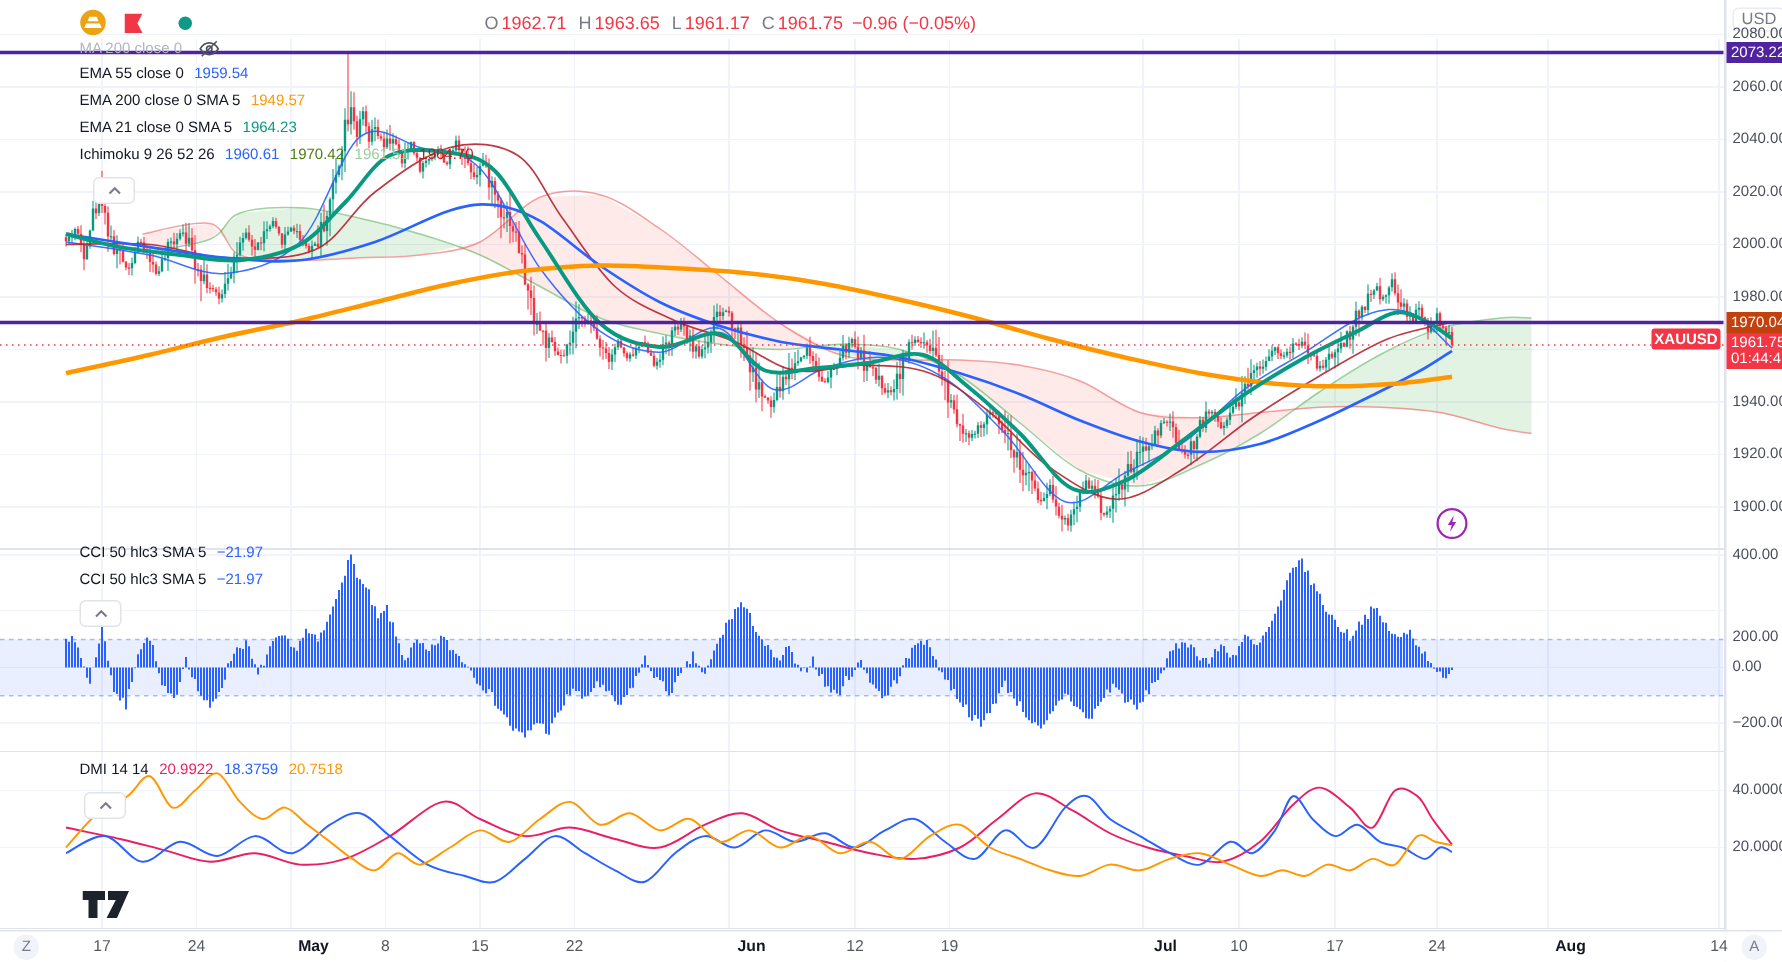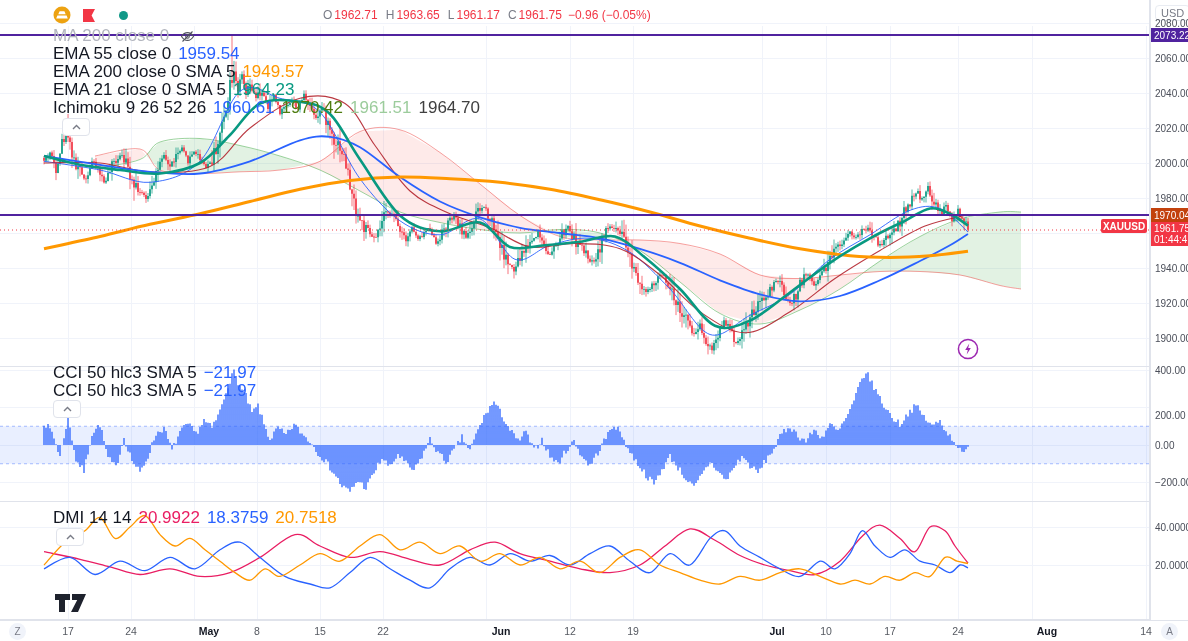--- a/index.html
+++ b/index.html
@@ -4,21 +4,21 @@
 <style>
   html,body{margin:0;padding:0;background:#fff;}
   .root{position:relative;width:1188px;height:641px;background:#fff;overflow:hidden;
         font-family:"Liberation Sans",sans-serif;color:#131722;}
   .abs{position:absolute;}
   svg.layer{position:absolute;left:0;top:0;}
   .hdr{left:53px;top:5px;height:20px;display:flex;align-items:center;gap:6px;font-size:13px;font-weight:700;}
   .ohlc{left:317px;top:8px;font-size:12px;display:flex;gap:2px;}
   .ohlc .k{color:#787b86;margin-left:6px;}
   .ohlc .v{color:#f23645;}
-  .leg{font-size:17px;white-space:nowrap;display:flex;gap:7px;align-items:center;}
+  .leg{font-size:10px;white-space:nowrap;display:flex;gap:7px;align-items:center;}
   .leg .nm{color:#131722;}
   .leg.dis .nm{color:#b2b5be;}
   .val{font-weight:400;}
   .collapse-btn{width:26px;height:16px;border:1px solid #e0e3eb;border-radius:4px;background:#fff;
         display:flex;align-items:center;justify-content:center;cursor:pointer;}
   .axisR{left:1150px;top:0;width:38px;height:641px;border-left:1px solid #e0e3eb;background:#fff;}
   .axlbl{position:absolute;left:4px;font-size:10px;color:#4a4e59;transform:translateY(-50%);}
   .usdbox{position:absolute;left:4px;top:5px;font-size:11px;color:#787b86;border:1px solid #e9ecf2;
           border-radius:4px;padding:1px 5px;background:#fff;}
   .badge{position:absolute;left:0;width:53px;color:#fff;font-size:10px;display:flex;align-items:center;
@@ -168,21 +168,21 @@
   </div>
   <div class="abs leg" style="left:53px;top:80px;">
     <span class="nm">EMA 21 close 0 SMA 5</span>
     <span class="val" style="color:#089981;">1964.23</span>
   </div>
   <div class="abs leg" style="left:53px;top:98px;">
     <span class="nm">Ichimoku 9 26 52 26</span>
     <span class="val" style="color:#2962ff;">1960.61</span>
     <span class="val" style="color:#4d7c0f;">1970.42</span>
     <span class="val" style="color:#9ccc9c;">1961.51</span>
-    <span class="val" style="color:#404040;">1964.70</span>
+    <span class="val" style="color:#b91c1c;">1964.70</span>
   </div>
   <div class="abs collapse-btn" style="left:62px;top:118px;">
     <svg width="9" height="6" viewBox="0 0 9 6">
         <polyline points="1,5 4.5,1.5 8,5" fill="none" stroke="#787b86" stroke-width="1.4"></polyline>
       </svg>
   </div>
 
   <div class="abs leg" style="left:53px;top:363px;">
     <span class="nm">CCI 50 hlc3 SMA 5</span>
     <span class="val" style="color:#2962ff;">−21.97</span>
@@ -239,21 +239,21 @@
   <span class="axlbl" style="top: 23px;">2080.00</span>
       <span class="axlbl" style="top: 58px;">2060.00</span>
       <span class="axlbl" style="top: 93px;">2040.00</span>
       <span class="axlbl" style="top: 128px;">2020.00</span>
       <span class="axlbl" style="top: 163px;">2000.00</span>
       <span class="axlbl" style="top: 198px;">1980.00</span>
       <span class="axlbl" style="top: 268px;">1940.00</span>
       <span class="axlbl" style="top: 303px;">1920.00</span>
       <span class="axlbl" style="top: 338px;">1900.00</span>
       <span class="axlbl" style="top: 370px;">400.00</span>
-      <span class="axlbl" style="top: 415px;">200.00</span>
+      <span class="axlbl" style="top: 425px;">200.00</span>
       <span class="axlbl" style="top: 445px;">0.00</span>
       <span class="axlbl" style="top: 482px;">−200.00</span>
       <span class="axlbl" style="top: 527px;">40.0000</span>
       <span class="axlbl" style="top: 565px;">20.0000</span>
     </div>
 
   <div class="abs timeaxis" id="taxis">
       <span class="tlbl" style="left: 68px;">17</span>
       <span class="tlbl" style="left: 131px;">24</span>
       <span class="tlbl major" style="left: 194px;">May</span>

